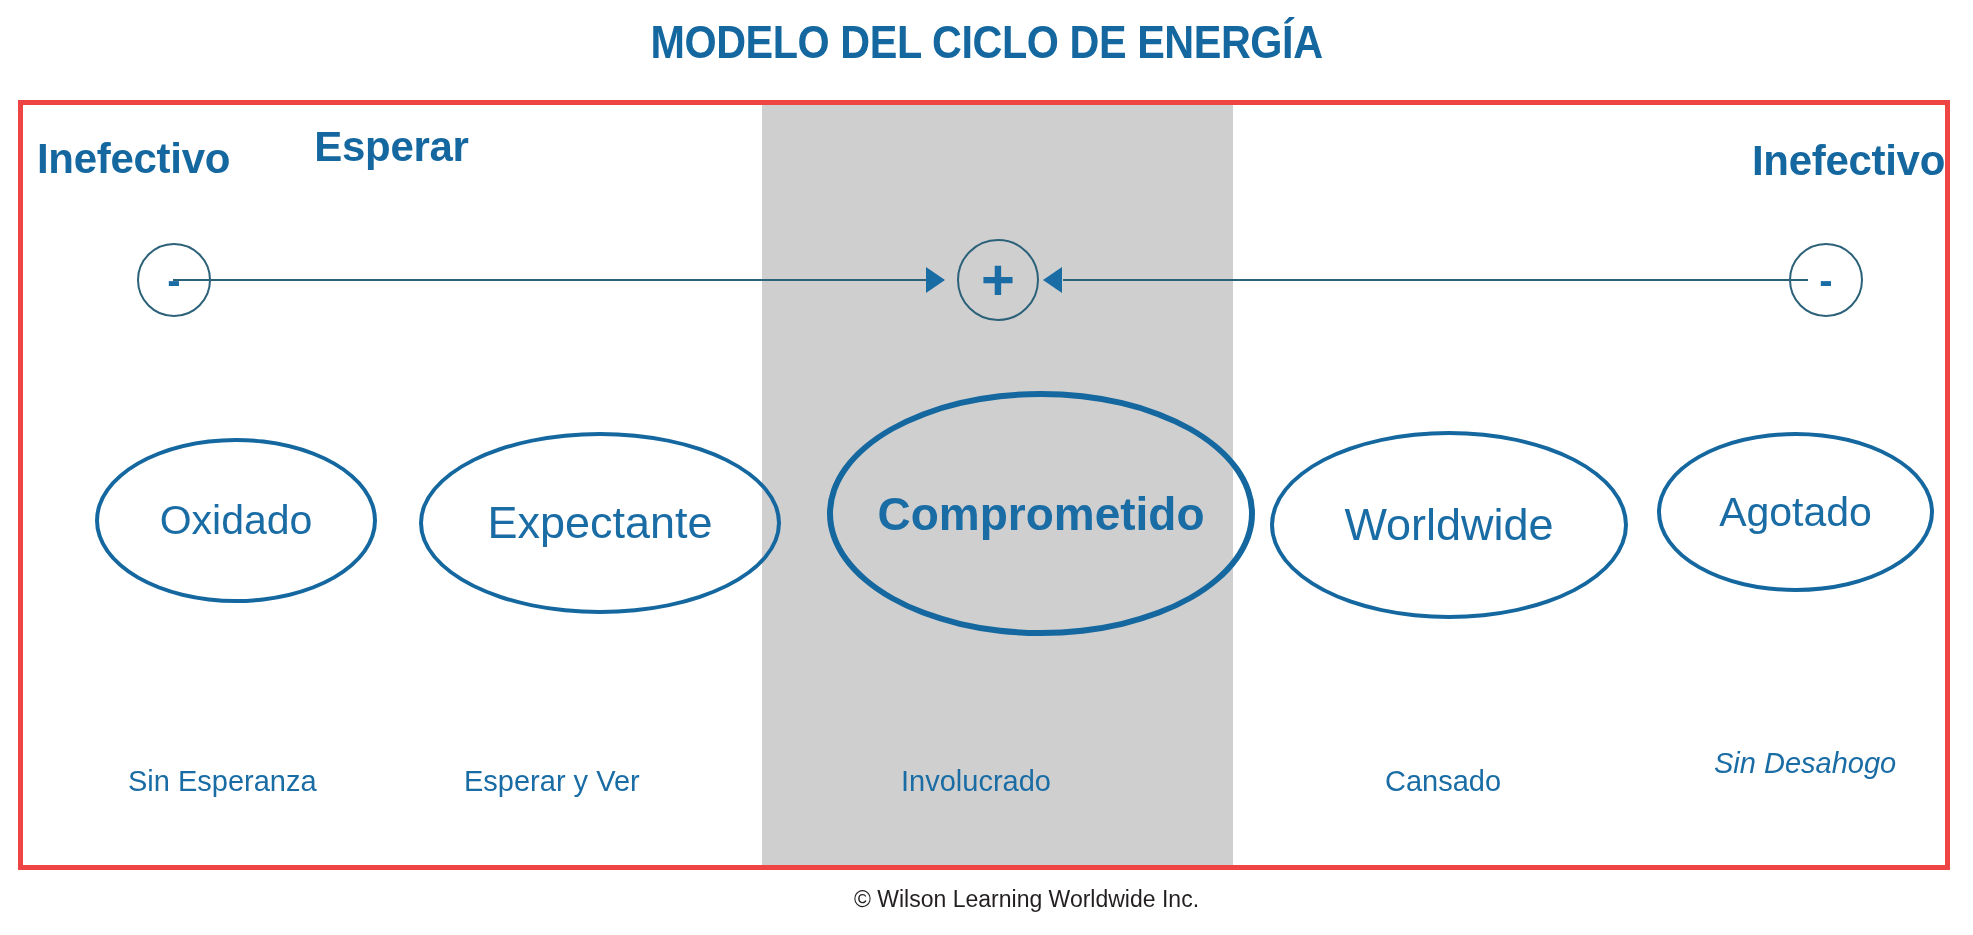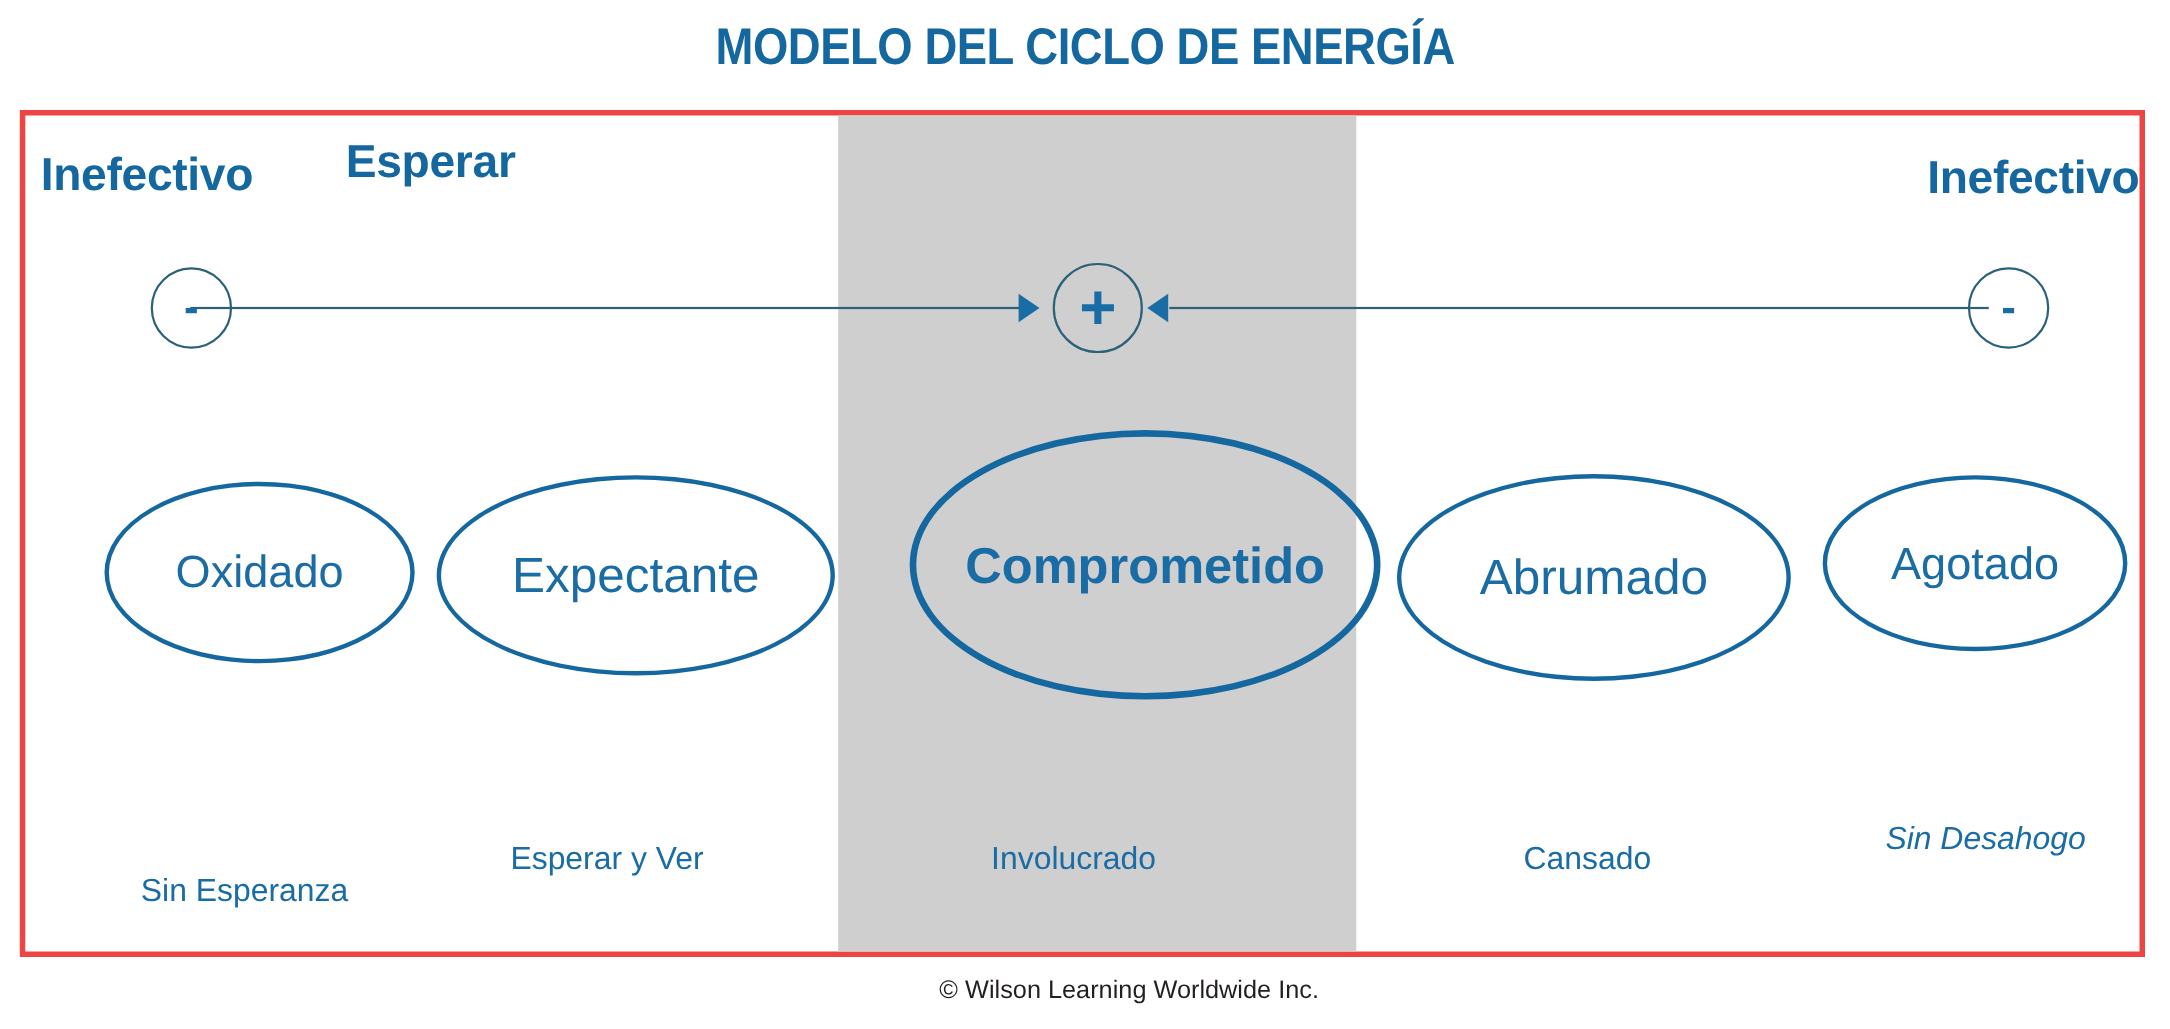--- a/index.html
+++ b/index.html
@@ -143,21 +143,21 @@
   .oval-label {
     font-family: "Liberation Sans", sans-serif;
     color: #1a6ca5;
     white-space: nowrap;
     font-weight: normal;
   }
 
   .oval.oxidado    { left: 72px;  top: 333px; width: 282px; height: 165px; }
   .oval.oxidado .oval-label { font-size: 41px; }
 
-  .oval.expectante { left: 374px; top: 327px; width: 362px; height: 182px; }
+  .oval.expectante { left: 396px; top: 327px; width: 362px; height: 182px; }
   .oval.expectante .oval-label { font-size: 45px; }
 
   .oval.comprometido {
     left: 804px; top: 286px; width: 428px; height: 245px;
     border-width: 6px;
   }
   .oval.comprometido .oval-label { font-size: 46px; font-weight: bold; }
 
   .oval.abrumado  { left: 1247px; top: 326px; width: 358px; height: 188px; }
   .oval.abrumado .oval-label { font-size: 45px; }
@@ -166,21 +166,21 @@
   .oval.agotado .oval-label { font-size: 41px; }
 
   
   .caption {
     position: absolute;
     font-family: "Liberation Sans", sans-serif;
     font-size: 29px;
     color: #1a6ca5;
     white-space: nowrap;
   }
-  .caption.c1 { left: 105px;  top: 660px; margin-top: 29px; }
+  .caption.c1 { left: 105px;  top: 660px; }
   .caption.c2 { left: 441px;  top: 660px; }
   .caption.c3 { left: 878px;  top: 660px; }
   .caption.c4 { left: 1362px; top: 660px; }
   .caption.c5 { left: 1691px; top: 642px; font-style: italic; }
 
   
   .footer {
     position: absolute;
     left: 0;
     top: 886px;
@@ -226,21 +226,21 @@
     <div class="oval oxidado">
       <span class="oval-label">Oxidado</span>
     </div>
     <div class="oval expectante">
       <span class="oval-label">Expectante</span>
     </div>
     <div class="oval comprometido">
       <span class="oval-label">Comprometido</span>
     </div>
     <div class="oval abrumado">
-      <span class="oval-label">Abrumado</span>
+      <span class="oval-label">Worldwide</span>
     </div>
     <div class="oval agotado">
       <span class="oval-label">Agotado</span>
     </div>
 
     <div class="caption c1">Sin Esperanza</div>
     <div class="caption c2">Esperar y Ver</div>
     <div class="caption c3">Involucrado</div>
     <div class="caption c4">Cansado</div>
     <div class="caption c5">Sin Desahogo</div>

